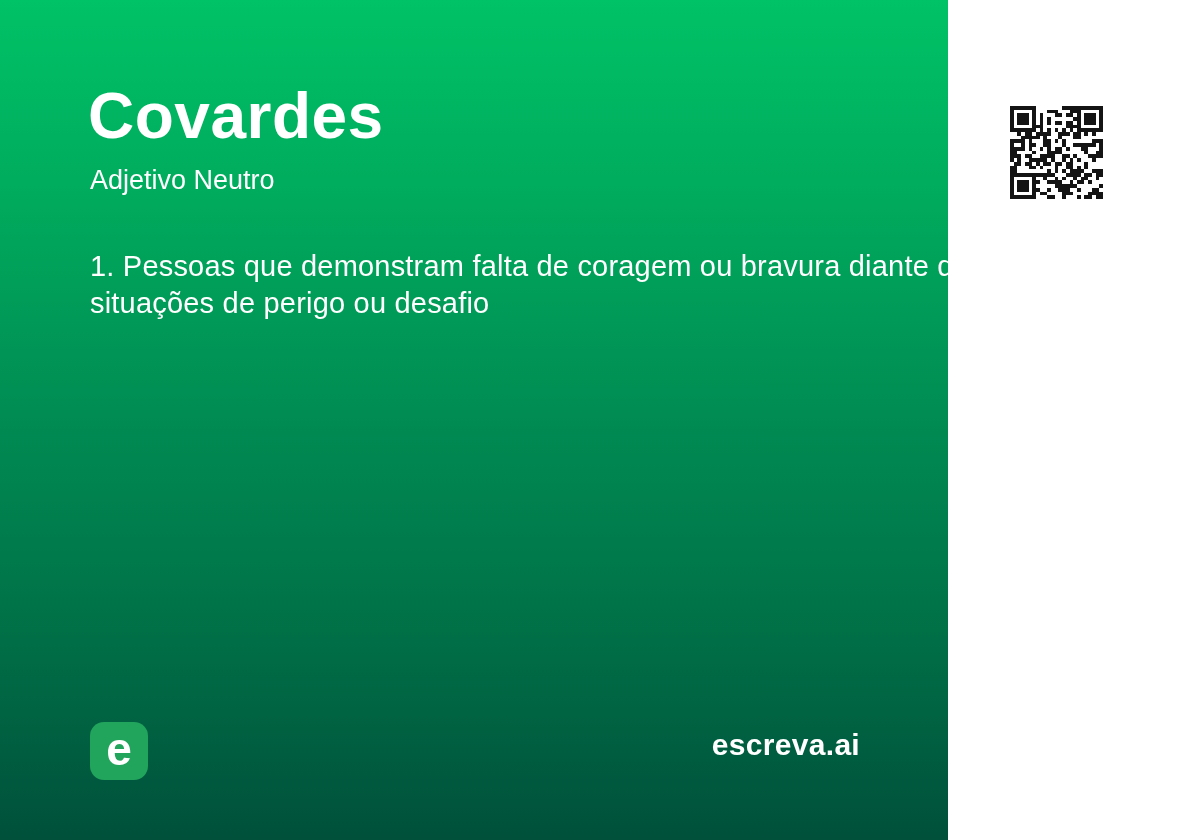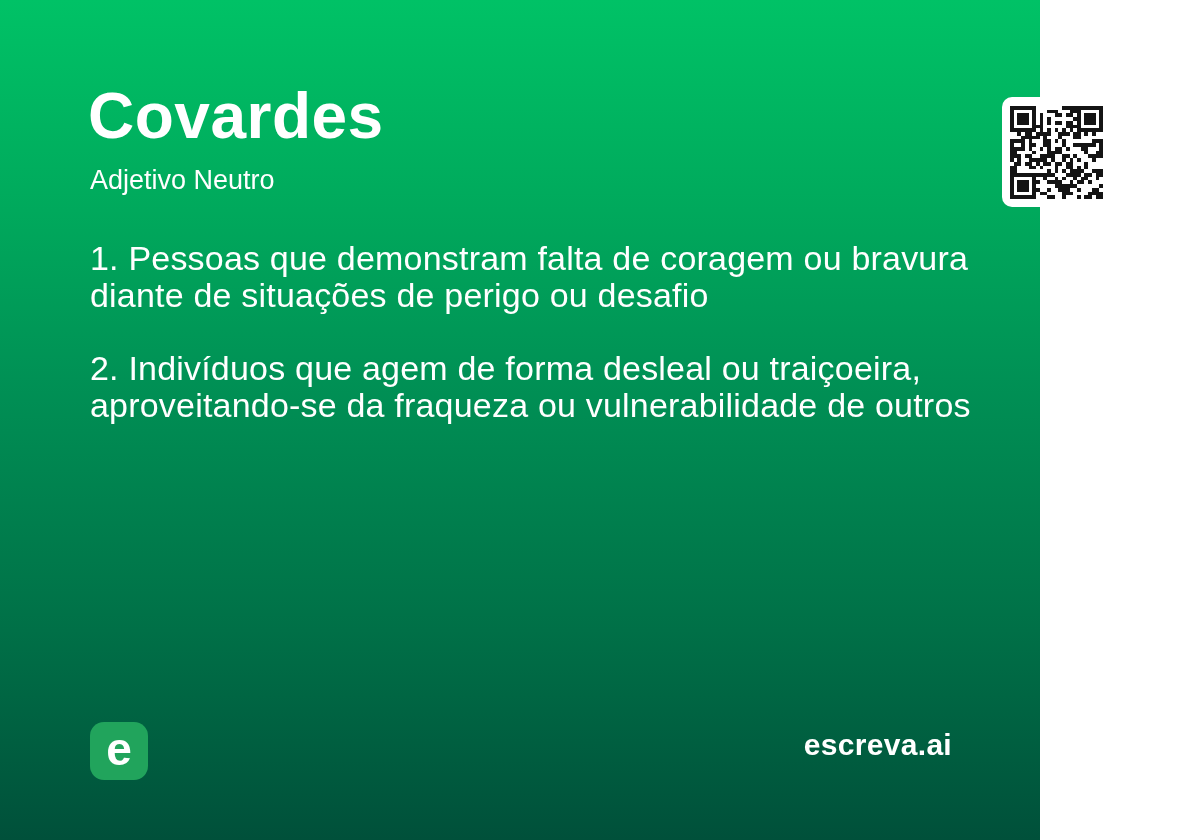--- a/index.html
+++ b/index.html
@@ -3,43 +3,43 @@
 <meta charset="utf-8">
 <style>
   html, body { margin: 0; padding: 0; }
   body {
     width: 1200px; height: 840px;
     font-family: "Liberation Sans", sans-serif;
     overflow: hidden;
   }
   .canvas {
     position: relative;
-    width: 1040px; height: 840px;
+    width: 948px; height: 840px;
     background: linear-gradient(180deg, #00c266 0%, #00a95c 25%, #009155 45%, #007047 75%, #00503a 100%);
   }
   .title {
     position: absolute; left: 88px; top: 84px;
     margin: 0;
     font-size: 64px; font-weight: 700; color: #ffffff;
     line-height: 1; letter-spacing: 0.5px;
   }
   .subtitle {
     position: absolute; left: 90px; top: 166px;
     margin: 0;
     font-size: 27px; font-weight: 400; color: #ffffff;
     line-height: 1.1;
   }
   .definitions {
     position: absolute; left: 90px; top: 240px;
     width: 950px;
     color: #ffffff;
   }
   .definitions p {
-    margin: 0 0 36px 0;
-    font-size: 34px; font-weight: 400;
+    margin: 8px 0 36px 0;
+    font-size: 29px; font-weight: 400;
     line-height: 37px;
     letter-spacing: 0.2px;
   }
   .qr-box {
     position: absolute; left: 1002px; top: 97px;
     width: 108px; height: 110px;
     background: #ffffff;
     border-radius: 10px;
     display: flex; align-items: center; justify-content: center;
   }
@@ -398,21 +398,20 @@
         <rect x="18" y="24" width="1" height="1"></rect>
         <rect x="20" y="24" width="1" height="1"></rect>
         <rect x="21" y="24" width="1" height="1"></rect>
         <rect x="23" y="24" width="1" height="1"></rect>
         <rect x="24" y="24" width="1" height="1"></rect>
       </svg>
   </div>
 
   <div class="definitions">
     <p>1. Pessoas que demonstram falta de coragem ou bravura diante de situações de perigo ou desafio</p>
-    <p>2. Indivíduos que agem de forma desleal ou traiçoeira, aproveitando-se da fraqueza ou vulnerabilidade de outros</p>
   </div>
 
   <div class="logo-badge">
     <span>e</span>
   </div>
 
   <p class="brand">escreva.ai</p>
 
 </div>
 

